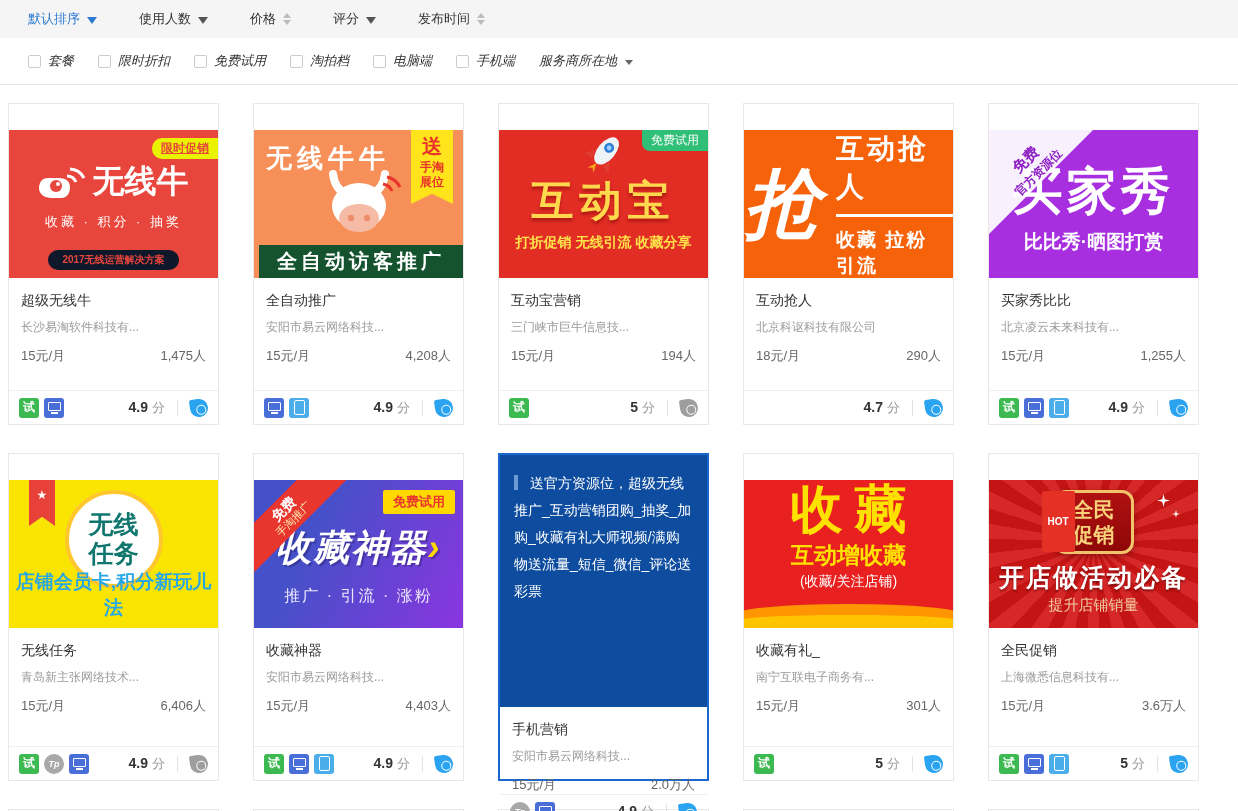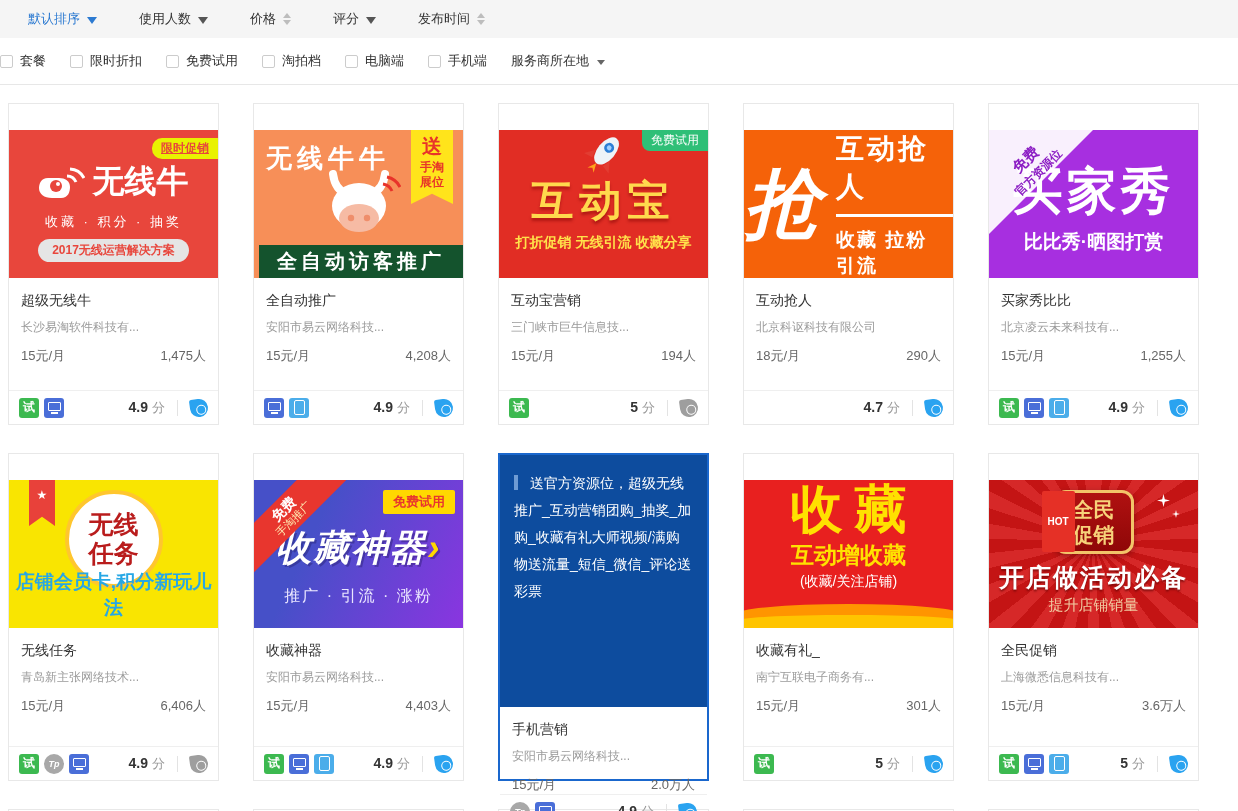--- a/index.html
+++ b/index.html
@@ -14,21 +14,21 @@
   .arr-down { margin-left:7px; width:0; height:0; border:5px solid transparent;
     border-bottom:none; border-top:7px solid #555; margin-top:2px; }
   .active .arr-down { border-top-color:#2c7ad1; }
   .arr-both { margin-left:7px; display:flex; flex-direction:column; gap:2px; }
   .arr-both i { display:block; width:0; height:0; border:4px solid transparent; }
   .arr-both .up { border-top:none; border-bottom:5px solid #bdbdbd; }
   .arr-both .dn { border-bottom:none; border-top:5px solid #bdbdbd; }
 
   
   .filter-bar { height:47px; background:#fff; border-bottom:1px solid #e7e7e7;
-    display:flex; align-items:center; font-size:13px; color:#333; }
+    display:flex; align-items:center; padding-left:28px; font-size:13px; color:#333;font-style:italic; }
   .f-item { display:flex; align-items:center; margin-right:24px; }
   .cbox { width:13px; height:13px; border:1px solid #ccc; border-radius:2px; background:#fff;
     margin-right:7px; cursor:pointer; }
   .f-drop { display:flex; align-items:center; cursor:pointer; }
   .caret { margin-left:8px; width:0; height:0; border:4px solid transparent;
     border-bottom:none; border-top:5px solid #666; margin-top:3px; }
 
   
   .grid { padding:18px 0 0 8px; display:grid; grid-template-columns:repeat(5,211px);
     column-gap:34px; row-gap:28px; }
@@ -69,22 +69,22 @@
     margin-right:12px; vertical-align:-2px; }
 
   .badge { position:absolute; top:8px; right:0; font-size:12px; padding:2px 9px; }
 
   
   .b1 { background:#e8463c; text-align:center; }
   .b1 .badge { background:#e9f201; color:#e8463c; border-radius:10px 0 0 10px; font-weight:bold;text-decoration:underline; }
   .b1-row { margin-top:30px; display:flex; justify-content:center; align-items:center; gap:8px; }
   .b1-title { color:#fff; font-size:32px; font-weight:bold; }
   .b1-sub { margin-top:9px; color:#fff; font-size:13px; letter-spacing:3px; }
-  .b1-pill { display:inline-block; margin-top:8px; background:#e5e5e5; color:#e8463c;
-    font-size:12px; font-weight:bold; padding:3px 14px; border-radius:12px; }
+  .b1-pill { display:inline-block; margin-top:19px; background:#0f172a; color:#e8463c;
+    font-size:10px; font-weight:bold; padding:3px 14px; border-radius:12px; }
 
   
   .b2 { background:#f78f58; }
   .b2-title { position:absolute; top:11px; left:12px; color:#fff; font-size:26px;
     font-weight:bold; letter-spacing:5px; }
   .b2-ribbon { position:absolute; top:0; right:10px; width:42px; padding:3px 0 14px;
     background:#ffe41b; text-align:center;
     clip-path:polygon(0 0,100% 0,100% 100%,50% 86%,0 100%); }
   .b2-r1 { display:block; color:#e8332a; font-size:20px; font-weight:bold; }
   .b2-r2 { display:block; color:#e8332a; font-size:12px; font-weight:bold; line-height:15px; padding:0 8px; }
@@ -118,21 +118,21 @@
   .b5-title { margin-top:36px; color:#fff; font-size:50px; font-weight:bold;
     letter-spacing:4px; line-height:1; }
   .b5-sub { margin-top:13px; color:#fff; font-size:19px; font-weight:bold; }
 
   
   .b6 { background:#f9e501; text-align:center; }
   .b6-bookmark { position:absolute; top:0; left:20px; width:26px; height:46px; background:#e8413a;
     clip-path:polygon(0 0,100% 0,100% 100%,50% 80%,0 100%); color:#fff; font-size:12px; padding-top:8px; }
   .b6-circle { margin:10px auto 0; width:98px; height:98px; background:#fff;
     border:4px solid #ffc62e; border-radius:50%; display:flex; flex-direction:column;
-    align-items:center; justify-content:center; color:#b91c1c; font-size:25px;
+    align-items:center; justify-content:center; color:#0f766e; font-size:25px;
     font-weight:bold; line-height:29px; }
   .b6-bottom { position:absolute; bottom:7px; left:0; right:0; color:#27a7e5;
     font-size:19px; font-weight:bold; }
 
   
   .b7 { background:linear-gradient(115deg,#4650c8 30%,#8a35e0); text-align:center; }
   .b7-corner { position:absolute; top:16px; left:-36px; width:140px; transform:rotate(-45deg);
     background:#e8362e; text-align:center; padding:3px 0; }
   .b7-c1 { display:block; color:#fff; font-size:14px; font-weight:bold; line-height:16px; }
   .b7-c2 { display:block; color:#ffe9b0; font-size:11px; line-height:13px; }

